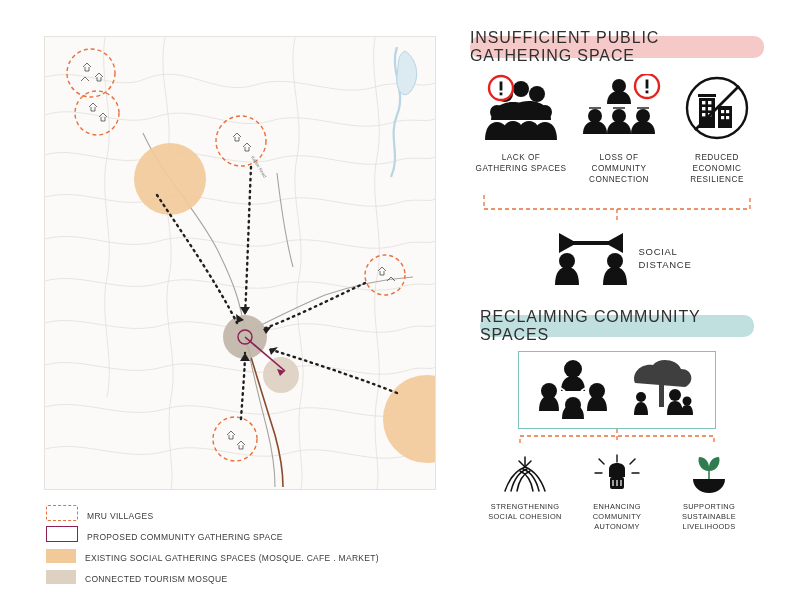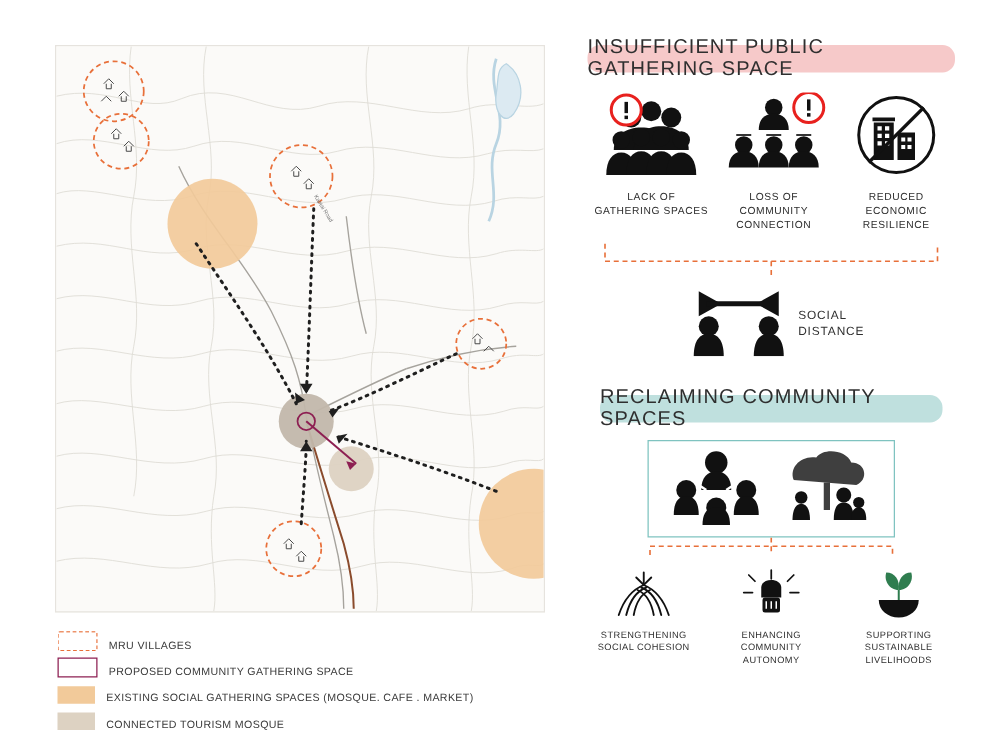--- a/index.html
+++ b/index.html
@@ -157,21 +157,20 @@
     border: 1.4px solid #7fc3c0;
     display: flex;
     align-items: center;
     justify-content: center;
     gap: 16px;
   }
 
   .bottom-row {
     display: flex;
     justify-content: center;
-    gap: 10px;
     margin-top: 30px;
   }
   .bottom-cell {
     width: 92px;
     display: flex;
     flex-direction: column;
     align-items: center;
   }
   .bottom-icon {
     height: 42px;

